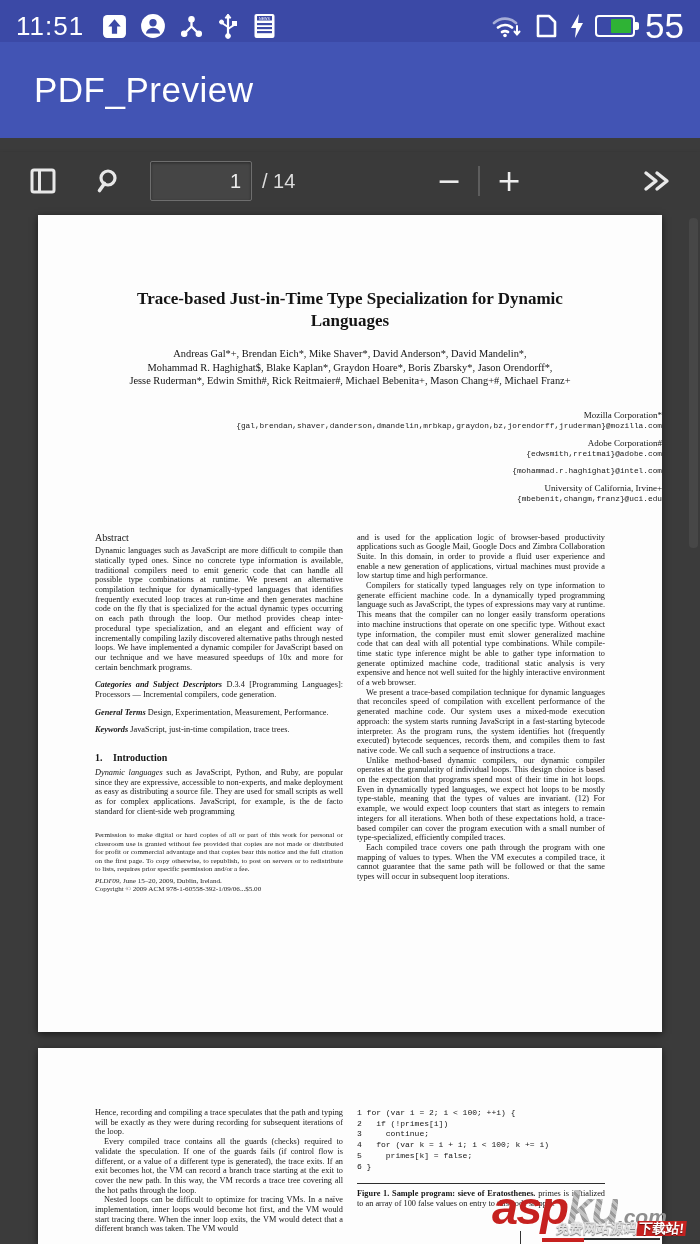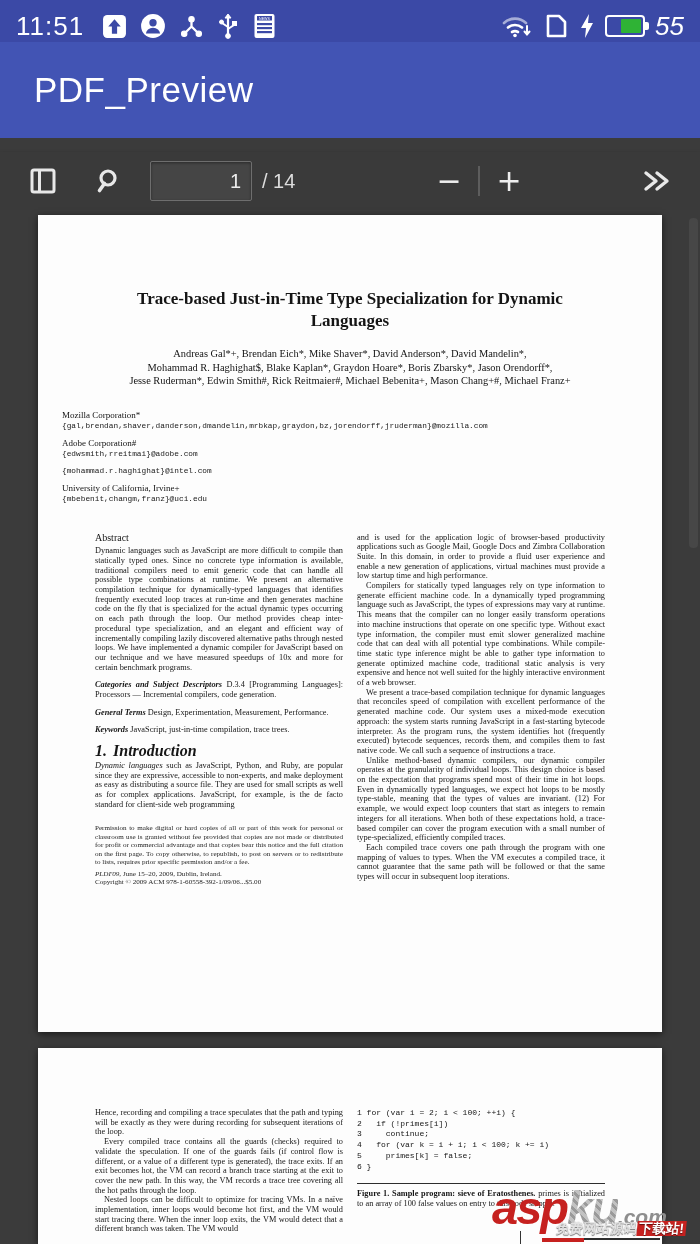--- a/index.html
+++ b/index.html
@@ -22,21 +22,21 @@
   .sb-icon { display:flex; align-items:center; }
   .sb-batt-body {
     width:40px; height:22px; border:2.5px solid #fff; border-radius:4px;
     position:relative; background:transparent;
   }
   .sb-batt-body::after {
     content:""; position:absolute; right:-6px; top:5px; width:4px; height:8px;
     background:#fff; border-radius:0 2px 2px 0;
   }
   .sb-batt-fill { position:absolute; right:2px; top:2px; bottom:2px; width:55%; background:#2fb335; border-radius:1px; }
-  .sb-batt-pct { font-size:26px;font-style:italic; }
+  .sb-batt-pct { font-size:35px; }
 
   
   .app-bar {
     position:absolute; top:42px; left:0; width:700px; height:96px;
     background:#4254b4; color:#fff; display:flex; align-items:center;
     padding-left:34px;
   }
   .app-title { font-size:35px; letter-spacing:0.5px; }
 
   
@@ -80,37 +80,37 @@
   
   .paper-title {
     margin:73px 60px 0; text-align:center;
     font-family:"Liberation Serif", serif; font-weight:bold;
     font-size:17px; line-height:22px;
   }
   .authors {
     margin-top:15px; text-align:center;
     font-family:"Liberation Serif", serif; font-size:10.4px; line-height:13.5px;
   }
-  .affils { margin-top:22px; text-align:left;padding-left:24px; }
+  .affils { margin-top:22px; text-align:right;padding-left:24px; }
   .affil { margin-top:7px; }
   .affil-name { font-family:"Liberation Serif", serif; font-size:9px; line-height:11px; }
   .affil-email { font-family:"Liberation Mono", monospace; font-size:7.8px; line-height:10px; color:#1a1a1a; }
 
   .columns { display:flex; gap:14px; padding:0 57px; margin-top:29px; }
   .col {
     width:248px; font-family:"Liberation Serif", serif;
     font-size:8.3px; line-height:9.7px; text-align:justify; color:#161616;
   }
   .h-abstract { font-weight:normal; font-size:10px; margin-bottom:4px; font-family:"Liberation Serif", serif; }
   .para { margin:0; }
   .para.indent { text-indent:9px; }
   .para + .para { margin-top:0; }
   .meta-block { margin-top:8px; }
   .meta-label { font-weight:bold; font-style:italic; }
-  .section-head { margin-top:11px; margin-bottom:5px; font-weight:bold; font-size:16px;font-style:italic; }
+  .section-head { margin-top:18px; margin-bottom:5px; font-weight:bold; font-size:10px; }
   .section-num { display:inline-block; width:18px; }
   .lead-italic { font-style:italic; }
   .footnote {
     margin-top:15px; font-size:7.1px; line-height:8.5px; text-align:justify; color:#1e1e1e;
   }
   .footnote-line { margin-top:3px; }
   .fn-venue-it { font-style:italic; }
 
   
   .p2-columns { display:flex; gap:14px; padding:0 57px; margin-top:60px; }

